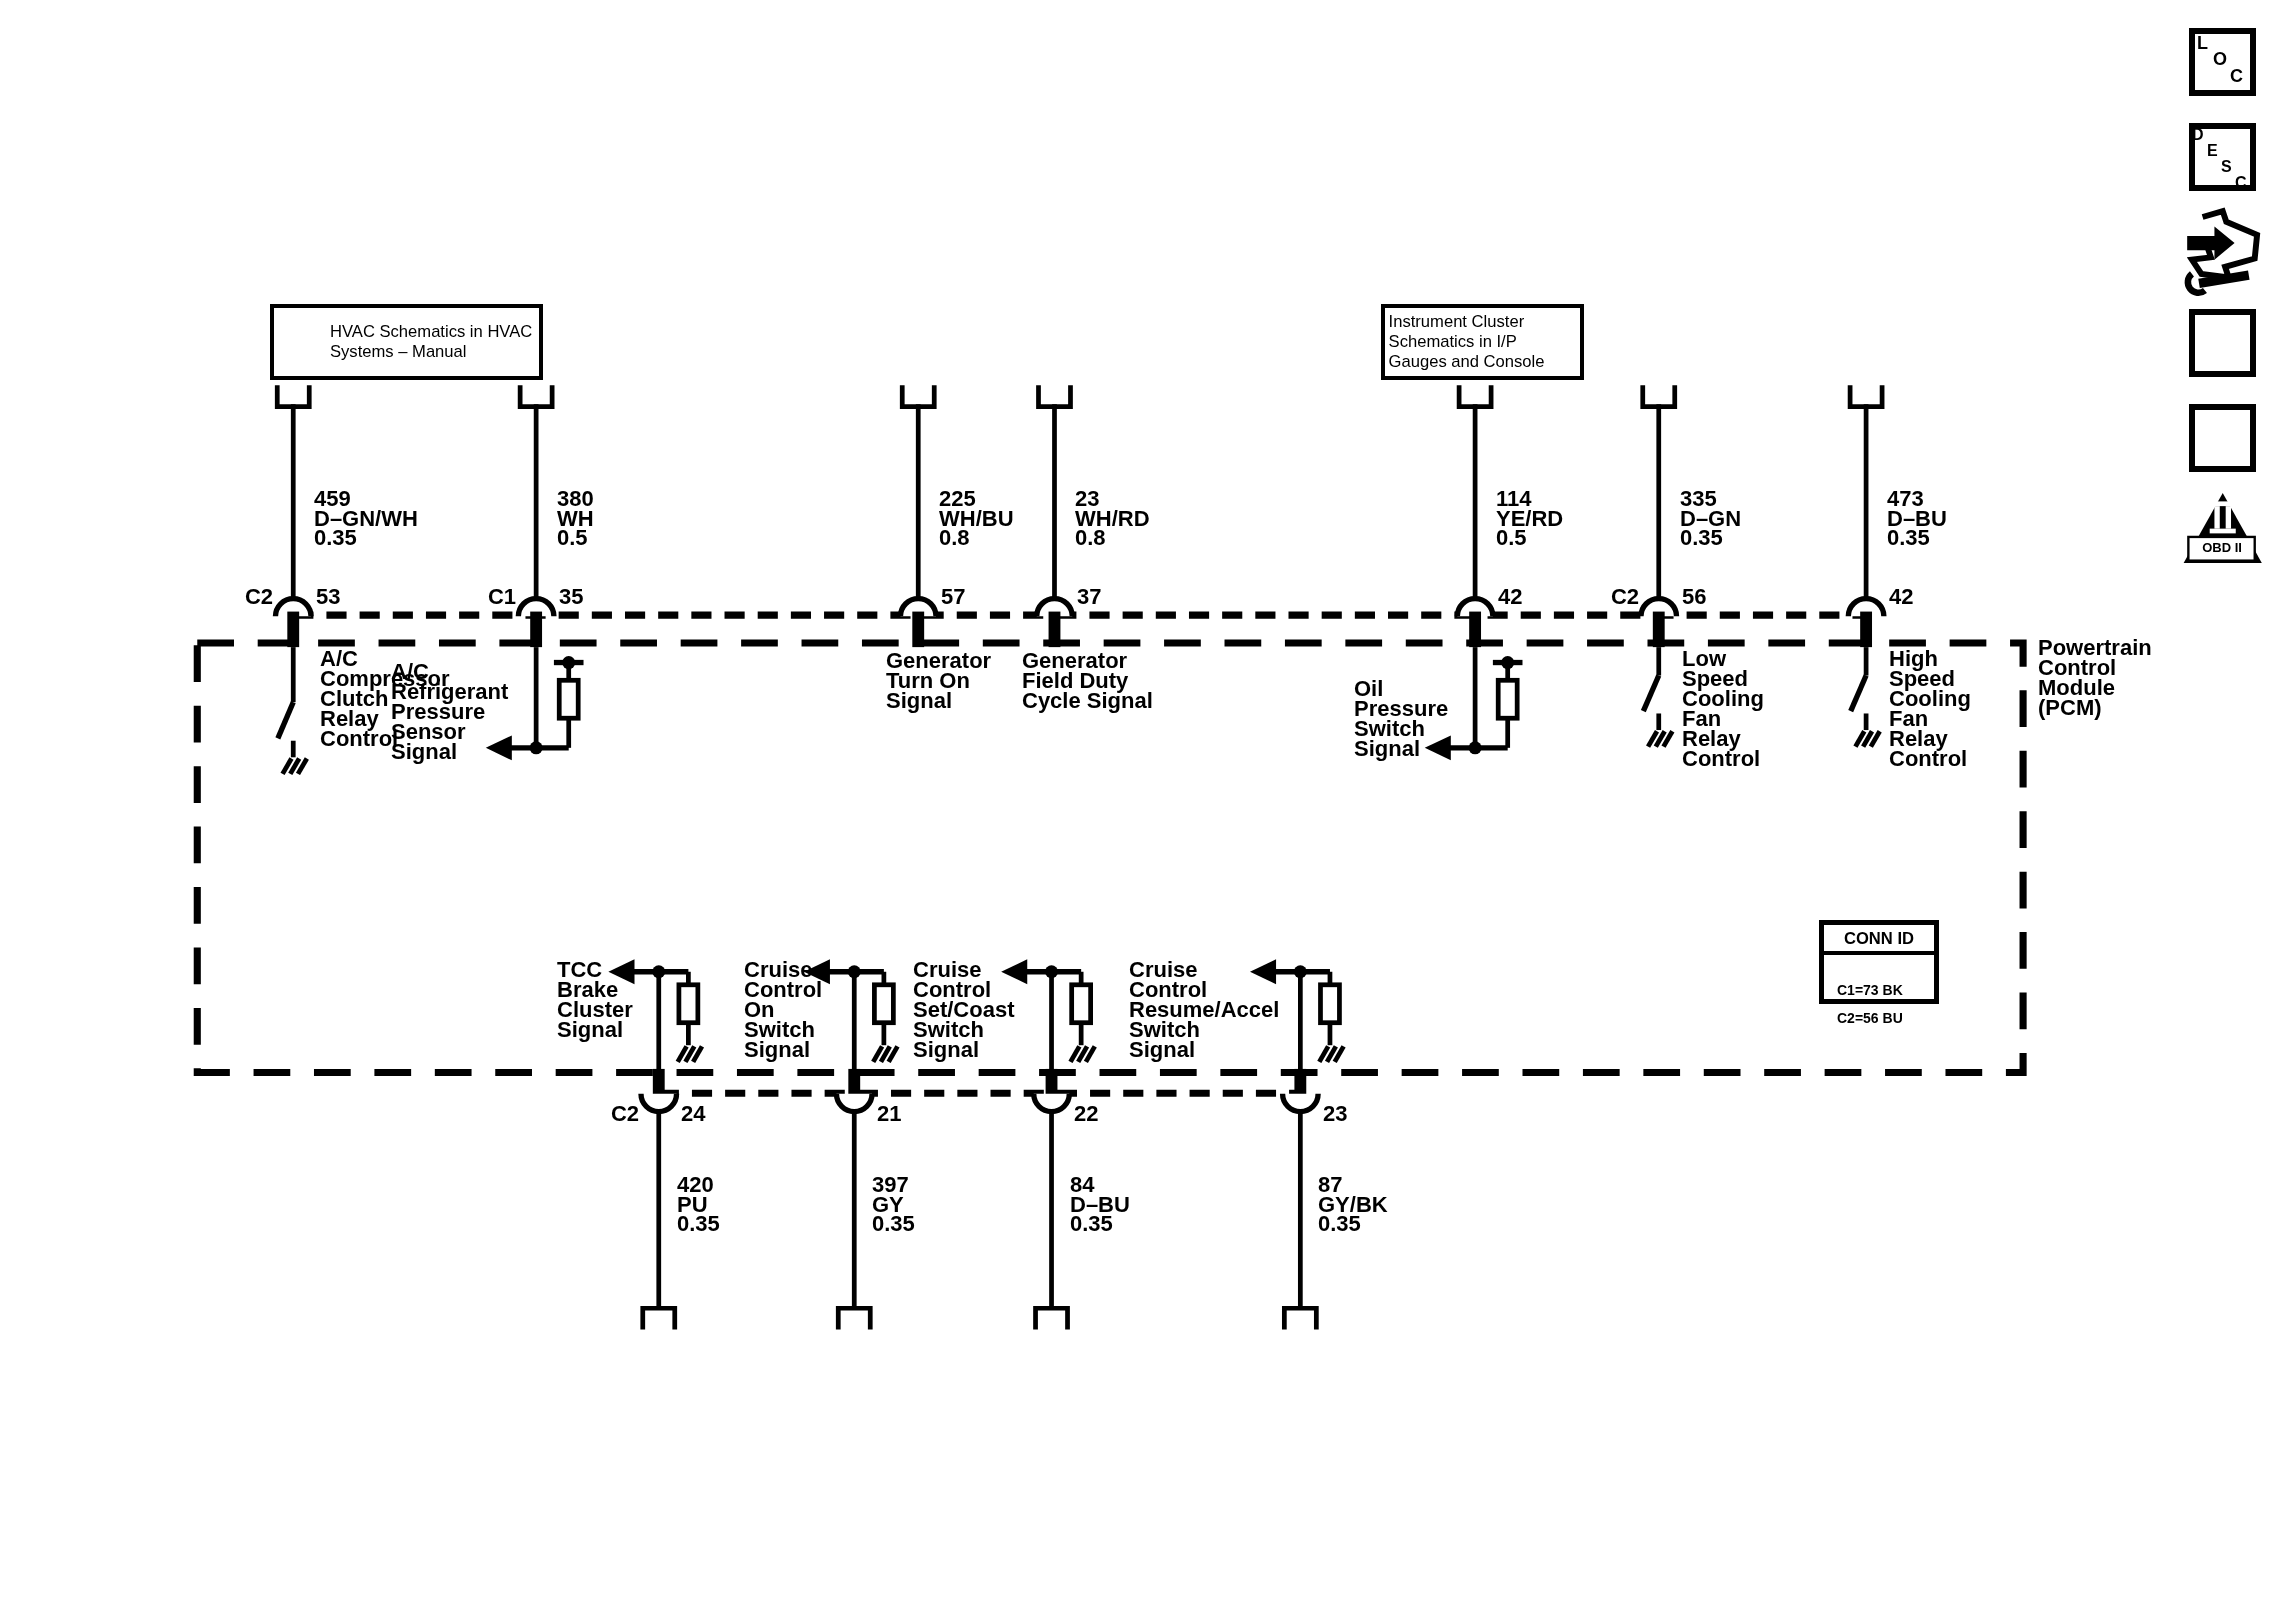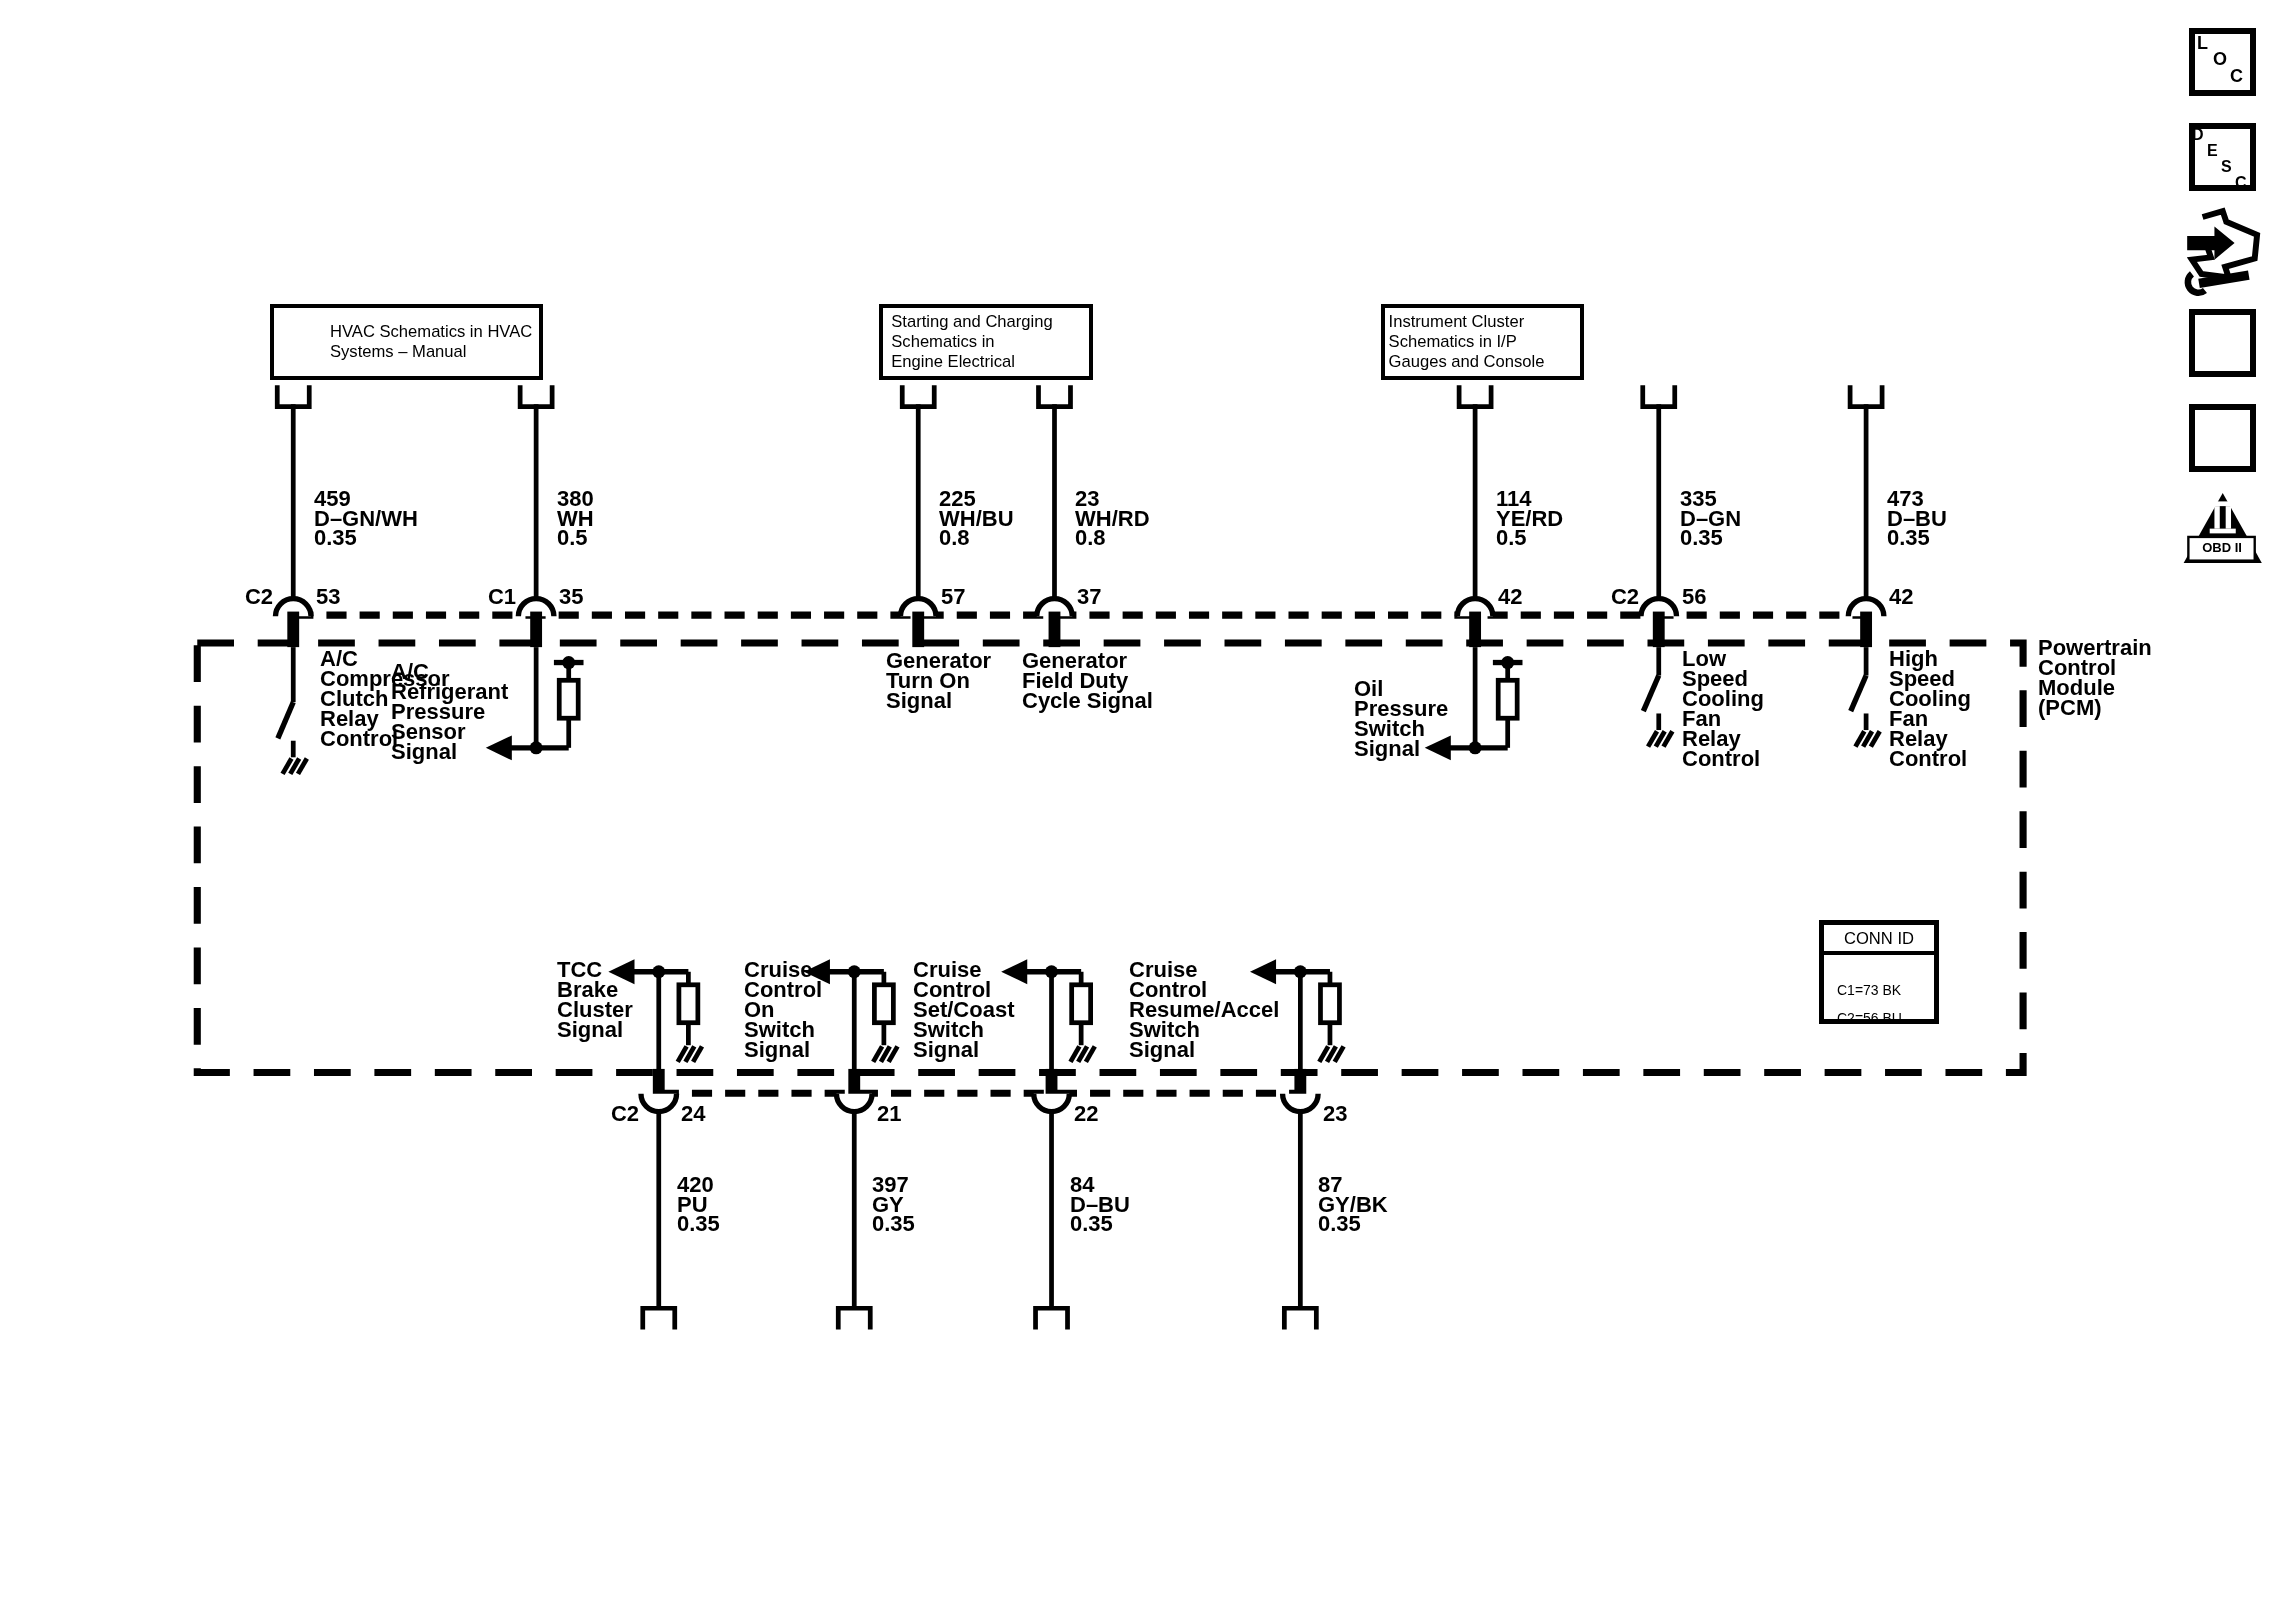--- a/index.html
+++ b/index.html
@@ -198,25 +198,20 @@
       <rect x="3757" y="854" width="9" height="38" fill="#fff"></rect>
       <rect x="3730" y="892" width="44" height="8" fill="#fff"></rect>
       <rect x="3694" y="906" width="112" height="40" fill="#fff" stroke="#000" stroke-width="4"></rect>
     </g>
   </svg>
 
   <div class="srcbox" style="left:270px;top:304px;width:273px;height:76px;padding-left:29px;">
     <div class="bt" style="padding:14.2px 0 0 27px;">HVAC Schematics in HVAC
 Systems – Manual</div>
   </div>
-  <div class="srcbox" style="left:879px;top:304px;width:214px;height:76px;">
-    <div class="bt" style="padding:4.1px 0 0 8.3px;">Starting and Charging
-Schematics in
-Engine Electrical</div>
-  </div>
   <div class="srcbox" style="left:1381px;top:304px;width:203px;height:76px;">
     <div class="bt" style="padding:4.1px 0 0 3.6px;">Instrument Cluster
 Schematics in I/P
 Gauges and Console</div>
   </div>
 
   <div class="txt" style="left:314px;top:489px;">459
 D–GN/WH
 0.35</div>
   <div class="txt" style="left:557px;top:489px;">380
@@ -280,21 +275,21 @@
 Cooling
 Fan
 Relay
 Control</div>
 
   <div class="txt sig" style="left:2038px;top:638px;">Powertrain
 Control
 Module
 (PCM)</div>
 
-  <div class="connid" style="left:1819px;top:920px;width:120px;height:104px;">
+  <div class="connid" style="left:1819px;top:920px;width:120px;height:84px;font-weight:bold;">
     <div class="hdr">CONN ID</div>
     <div class="rows">C1=73 BK
 C2=56 BU</div>
   </div>
 
   <div class="txt sig" style="left:557px;top:960px;">TCC
 Brake
 Cluster
 Signal</div>
   <div class="txt sig" style="left:744px;top:960px;">Cruise

